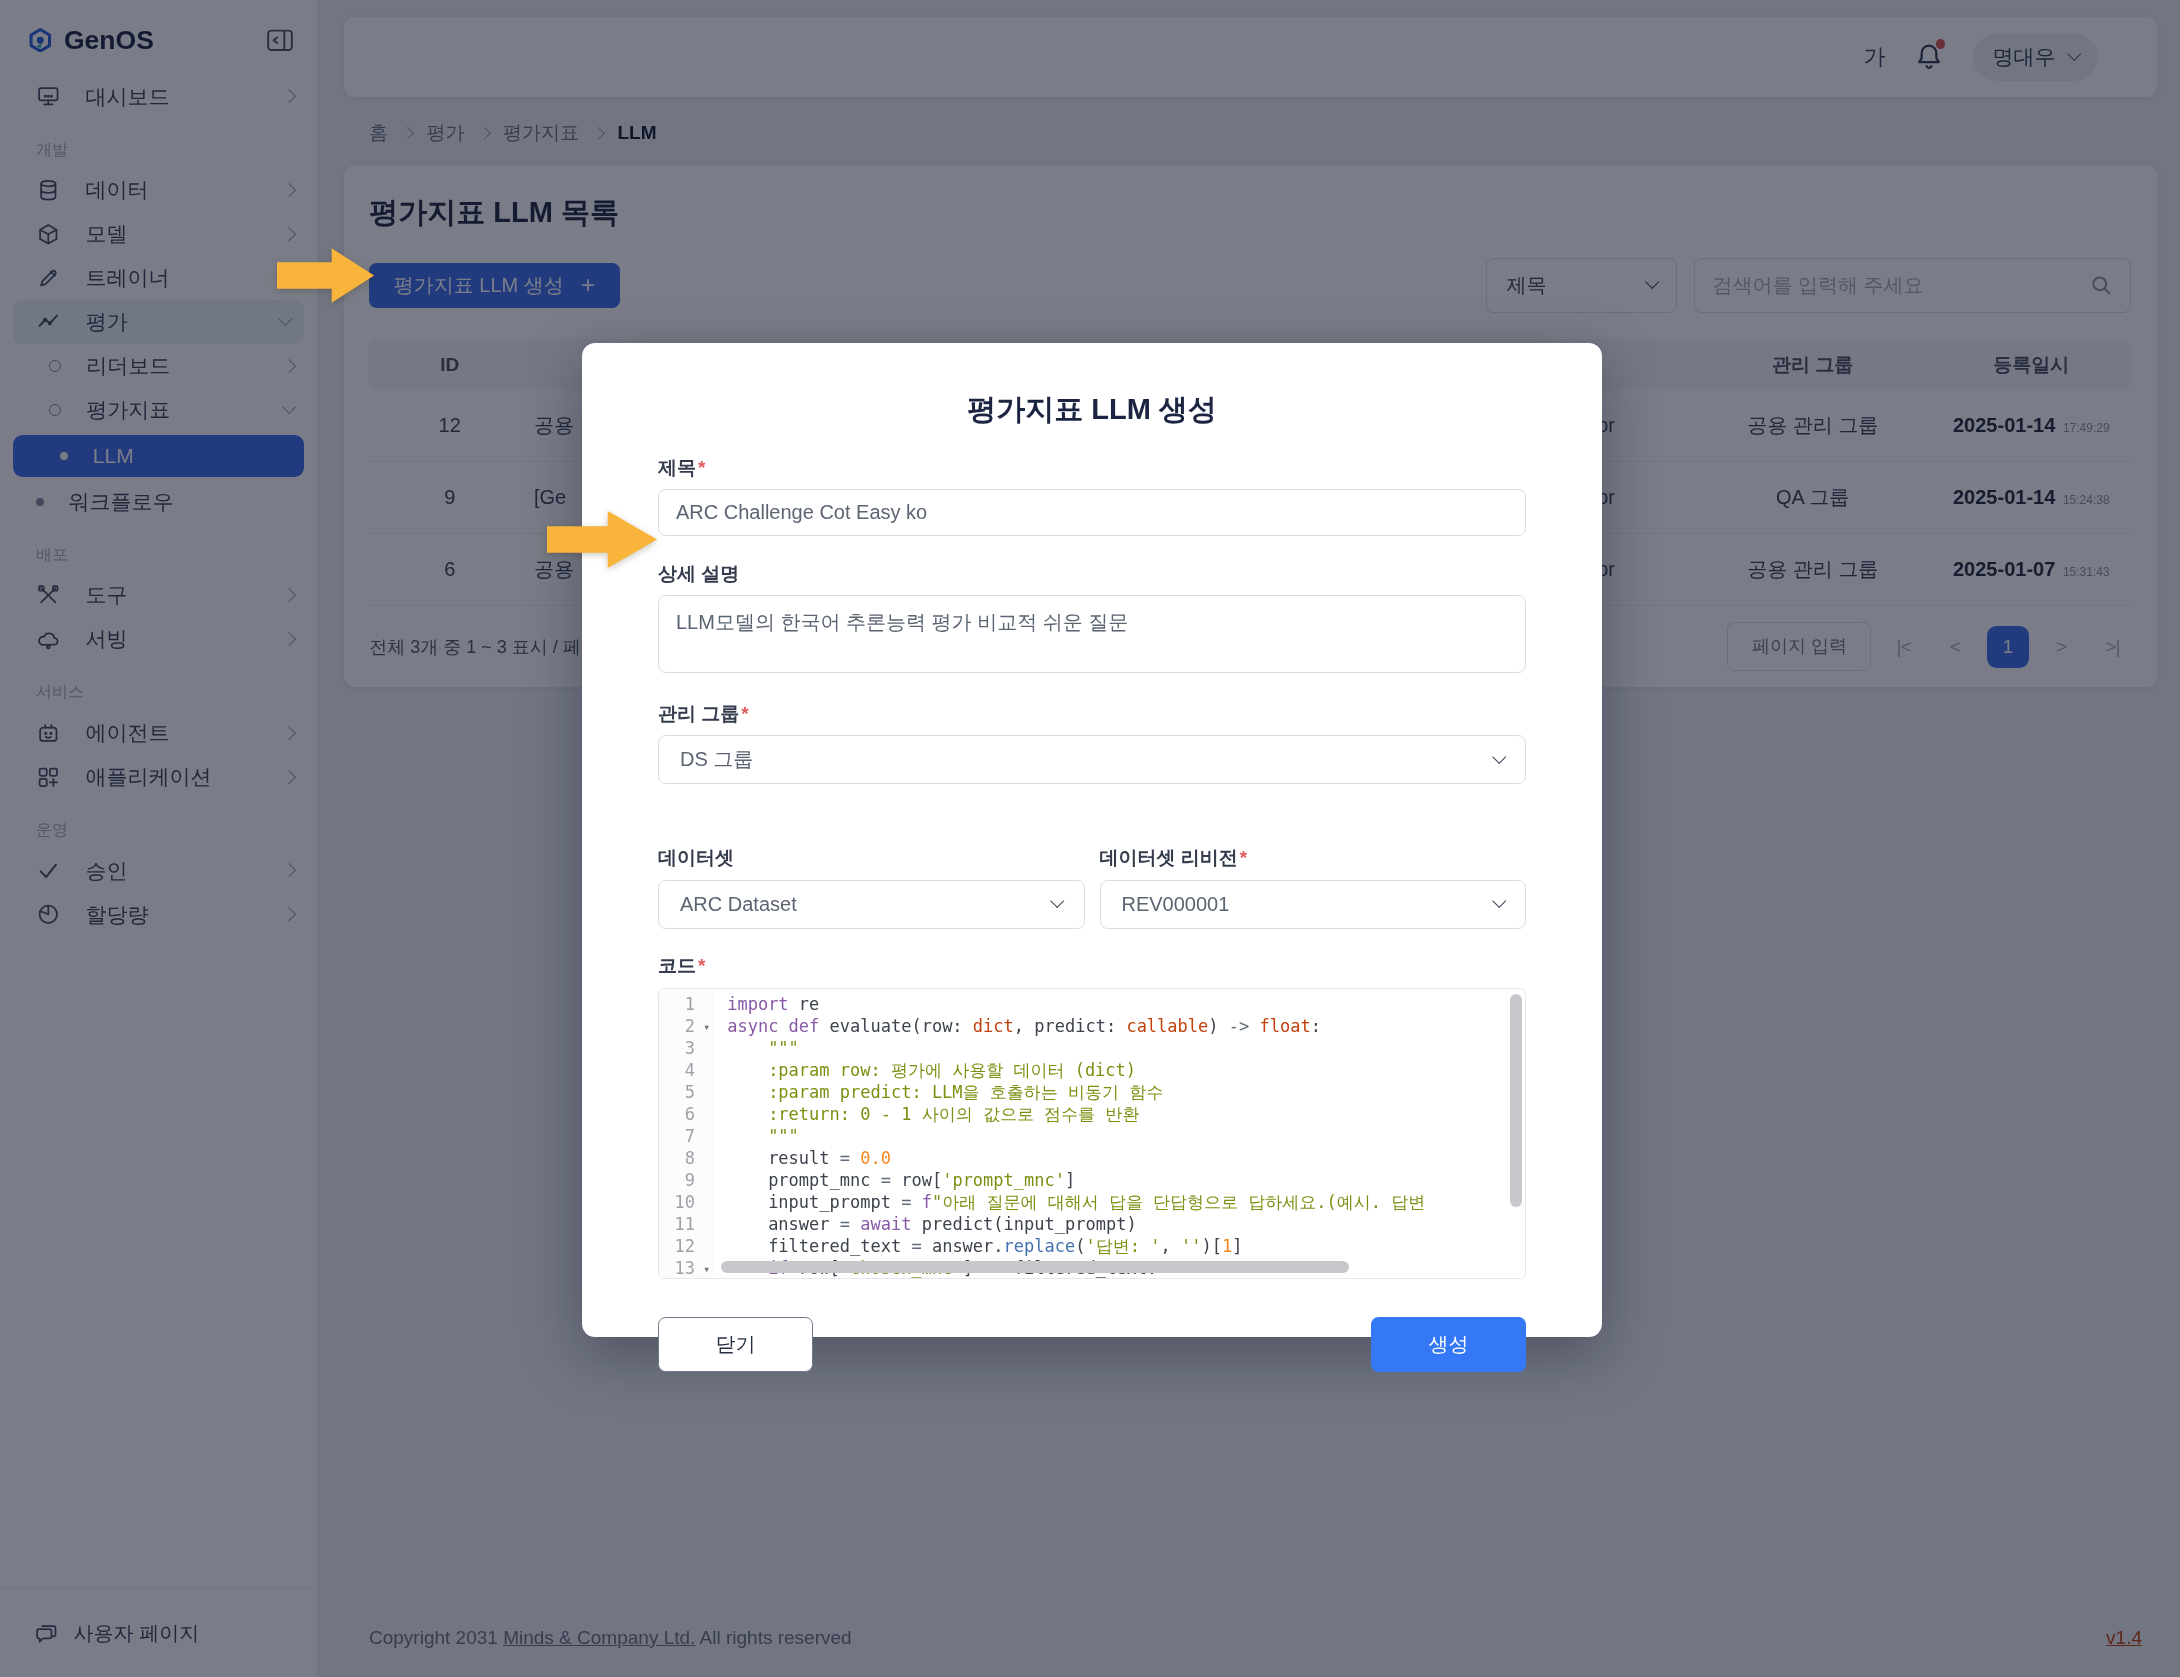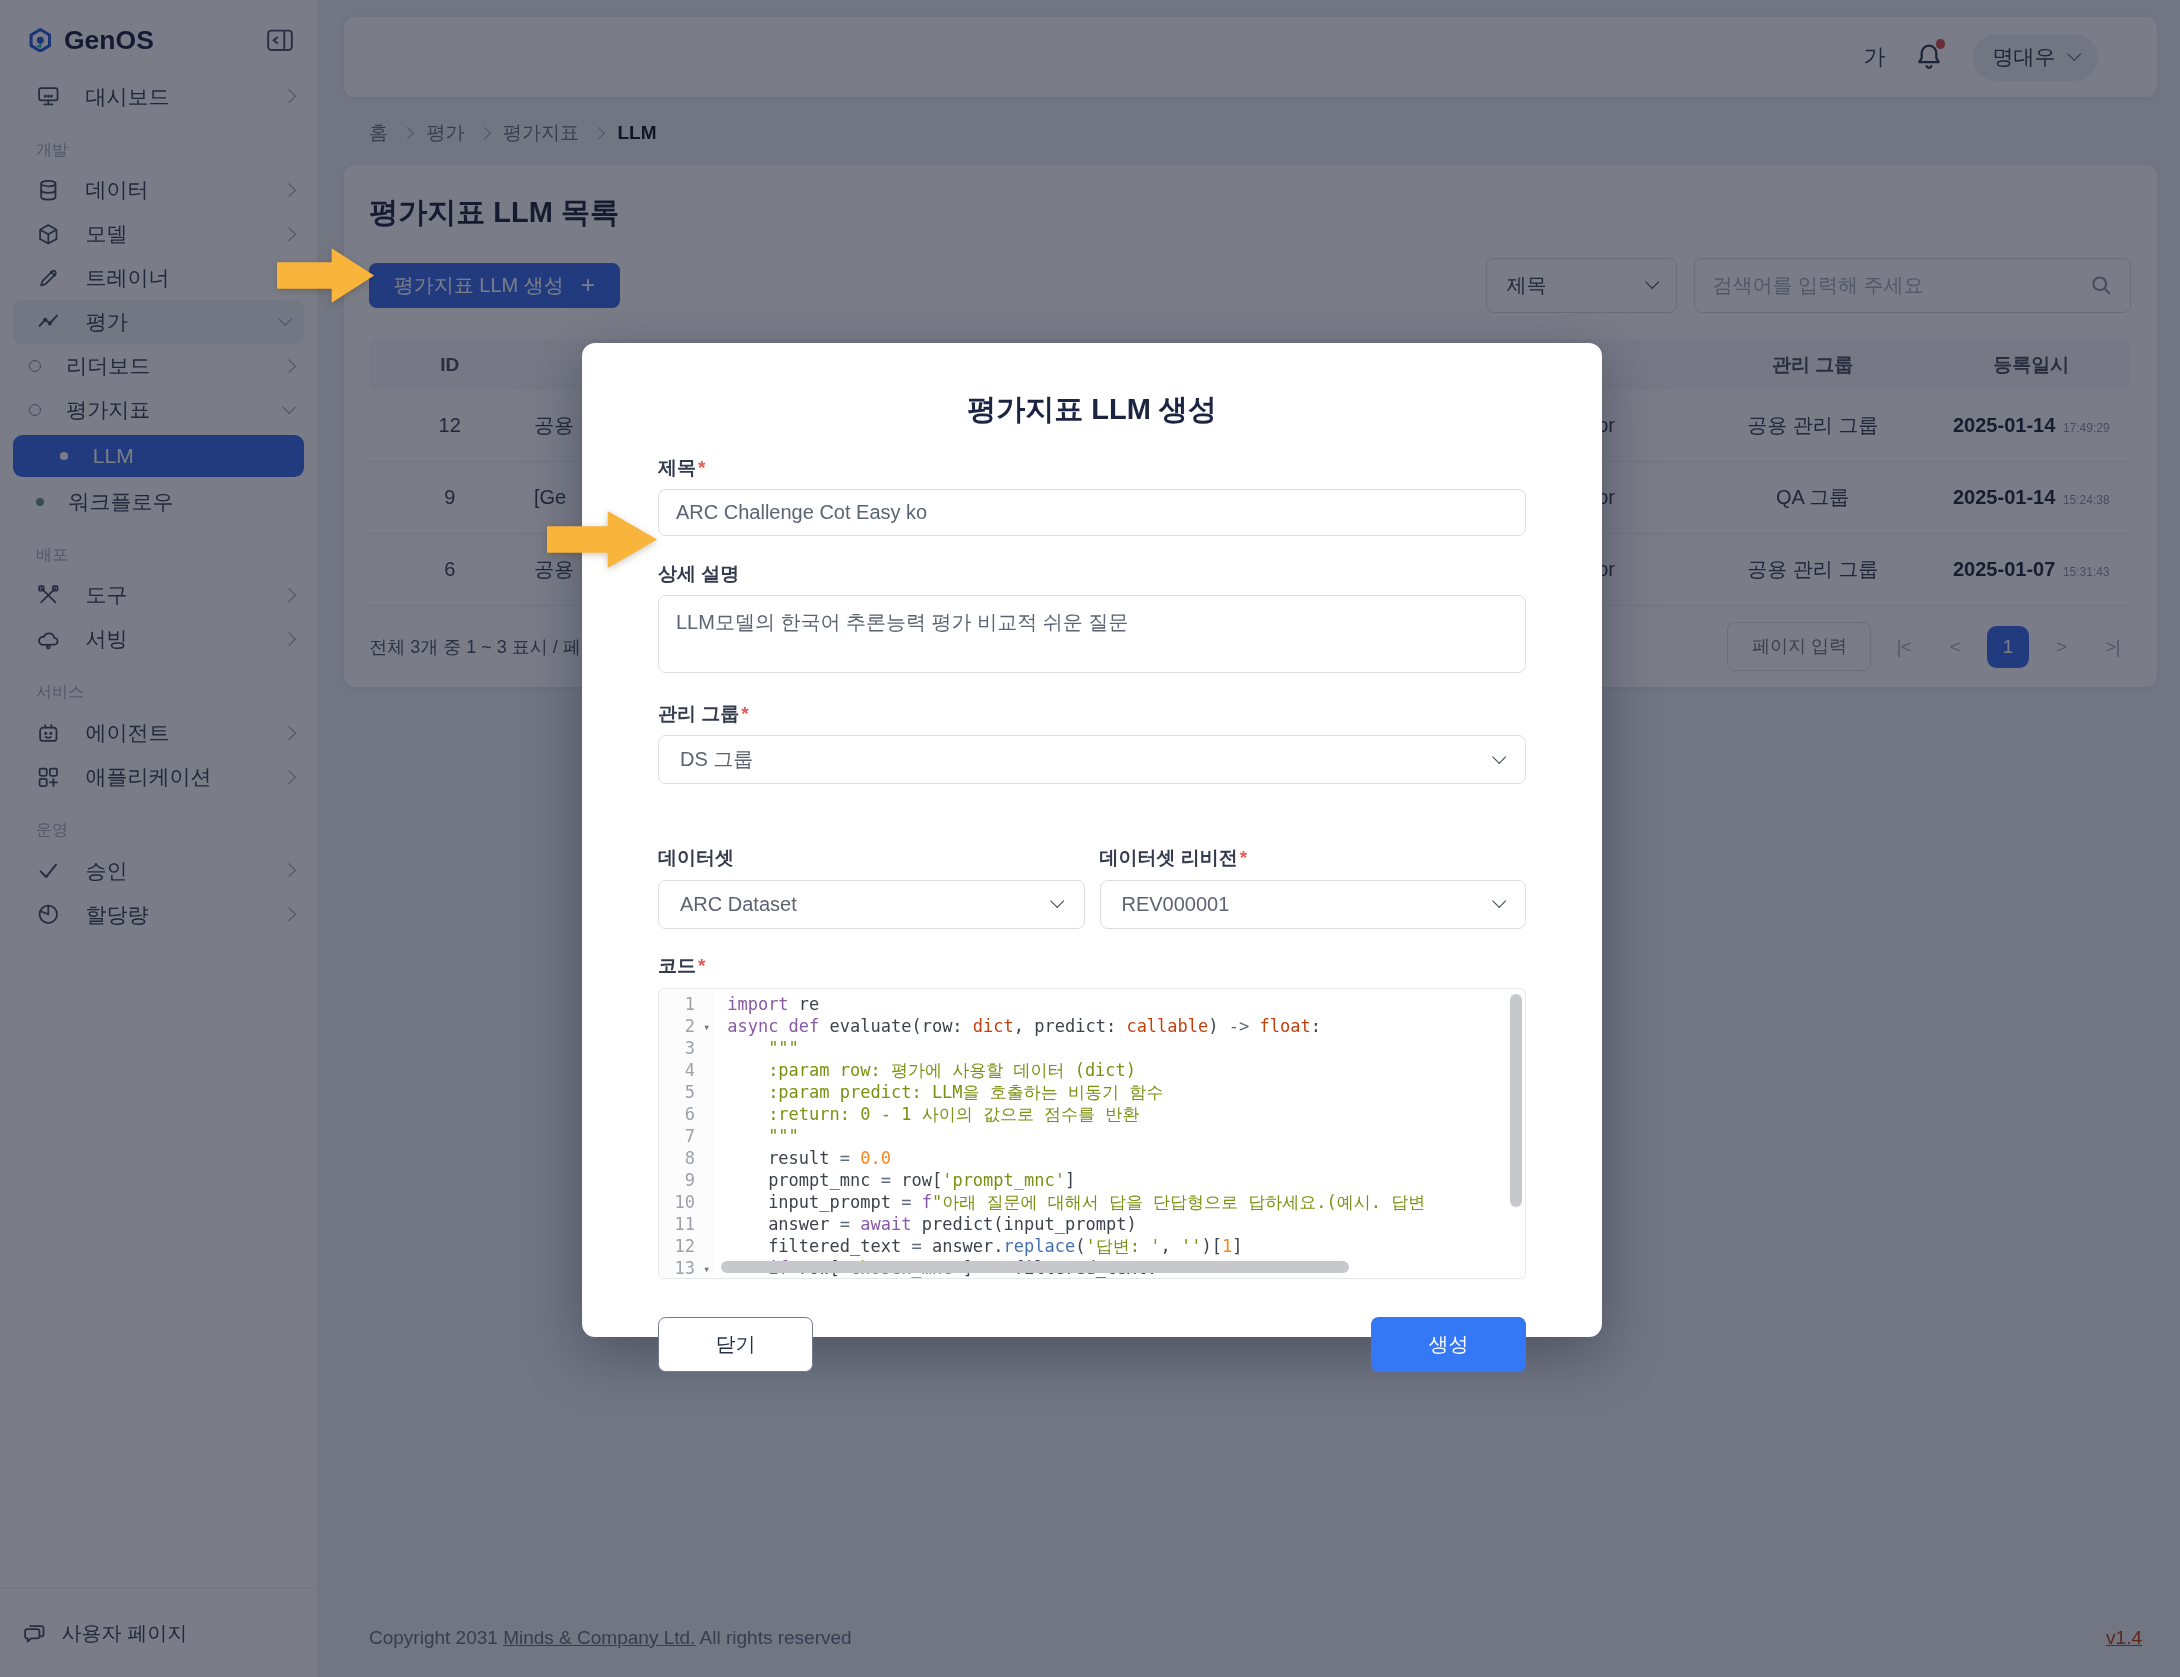--- a/index.html
+++ b/index.html
@@ -13,31 +13,31 @@
 
   
   .sidebar { width:318px; background:#FFFFFF; height:100%; position:relative; flex:0 0 318px; border-right:0.9px solid #E9EBF0; }
   .sb-logo-row { display:flex; align-items:center; padding:24.6px 23px 19px 28px; }
   .sb-logo-row .logo-text { font-size:26.5px; font-weight:bold; color:#1B2440; margin-left:11.4px; flex:1; }
   .sb-collapse { width:28px; height:24.6px; cursor:pointer; }
   .sb-section { font-size:16px; color:#A7ADB8; padding:21px 0 7.6px 36px; }
   .sb-item { display:flex; align-items:center; height:44px; padding:0 23px 0 36px; gap:25px; cursor:pointer; }
   .sb-item .lbl { flex:1; font-size:21px; color:#3A4254; }
   .sb-item.parent-active { background:#EEF1F6; border-radius:9.5px; margin:0 13.2px; padding:0 13.2px 0 23px; }
-  .sb-sub { padding-left:29px; }
+  .sb-sub { padding-left:49px; }
   .sb-sub .ring { width:12.3px; height:12.3px; border:1.9px solid #828B99; border-radius:50%; flex:0 0 12.3px; }
   .sb-sub2 { }
   .dot { width:7.6px; height:7.6px; background:#828B99; border-radius:50%; flex:0 0 7.6px; }
   .sb-item.active-blue { background:#3B6EE8; border-radius:9.5px; margin:2.8px 13.2px; padding:0 13.2px 0 47px; height:42px; }
   .sb-item.active-blue .lbl { color:#FFFFFF; }
   .sb-item.active-blue .dot { background:#FFFFFF; }
   .chev { width:10.4px; height:10.4px; border-right:1.9px solid #98A0AC; border-bottom:1.9px solid #98A0AC; flex:0 0 10.4px; }
   .chev.r { transform:rotate(-45deg); }
   .chev.d { transform:rotate(45deg); margin-top:-5.7px; }
-  .sb-footer { position:absolute; bottom:0; left:0; right:0; height:91px; border-top:0.9px solid #E8EAEE; display:flex; align-items:center; gap:15px; padding-left:22px; cursor:pointer; }
+  .sb-footer { position:absolute; bottom:0; left:0; right:0; height:91px; border-top:0.9px solid #E8EAEE; display:flex; align-items:center; gap:15px; padding-left:34px; cursor:pointer; }
   .sb-footer .lbl { font-size:20px; color:#3A4254; }
   .icon26 { width:24.6px; height:24.6px; flex:0 0 24.6px; }
 
   
   .main { flex:1; position:relative; }
   .topbar { margin:17px 23px 0 25.6px; height:80px; background:#FFFFFF; border-radius:11.4px;
     box-shadow:0 1.9px 7.6px rgba(25,35,60,.06); display:flex; align-items:center; justify-content:flex-end; gap:28px; padding-right:59px; }
   .lang-toggle { font-size:22px; color:#3A4254; cursor:pointer; }
   .bell-wrap { position:relative; cursor:pointer; width:32px; height:32px; }
   .bell-dot { position:absolute; top:-1.9px; right:0; width:9.5px; height:9.5px; border-radius:50%; background:#D9534F; }

